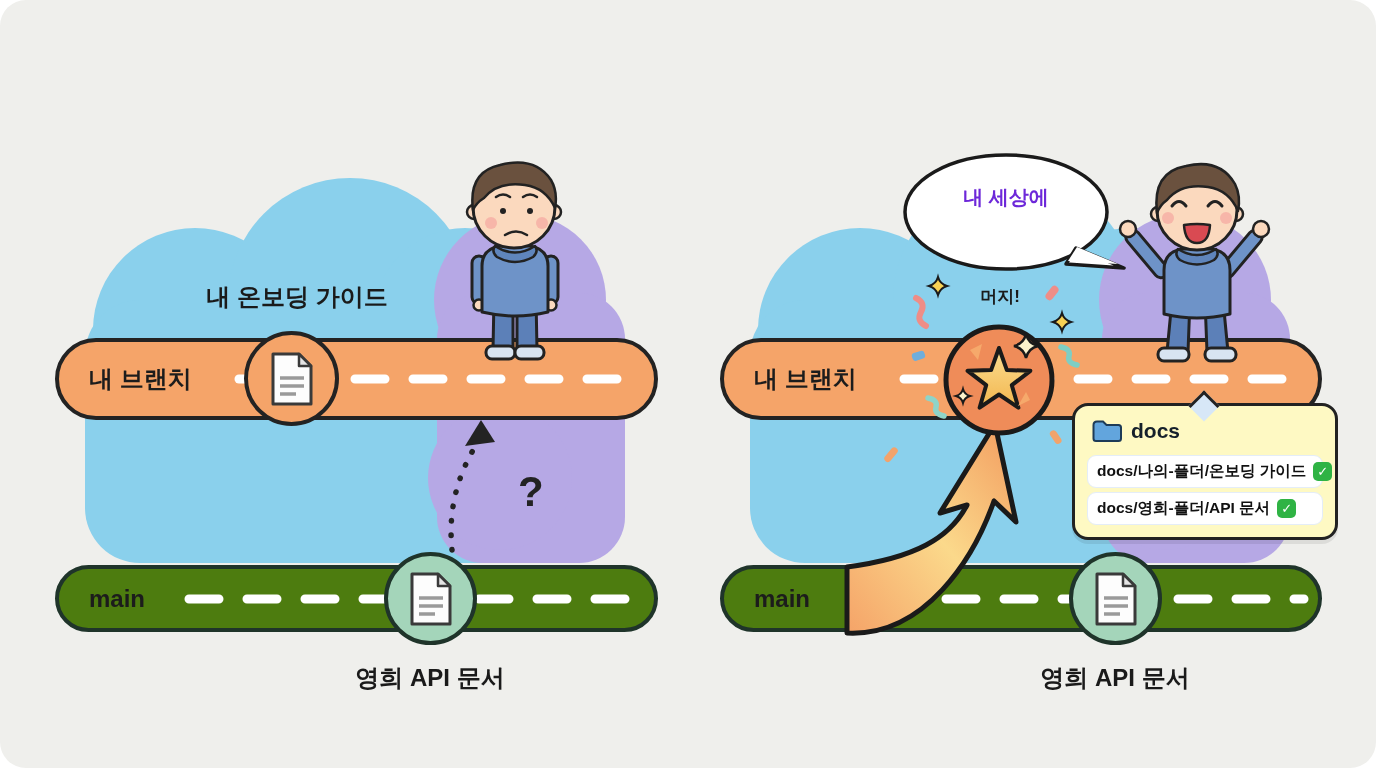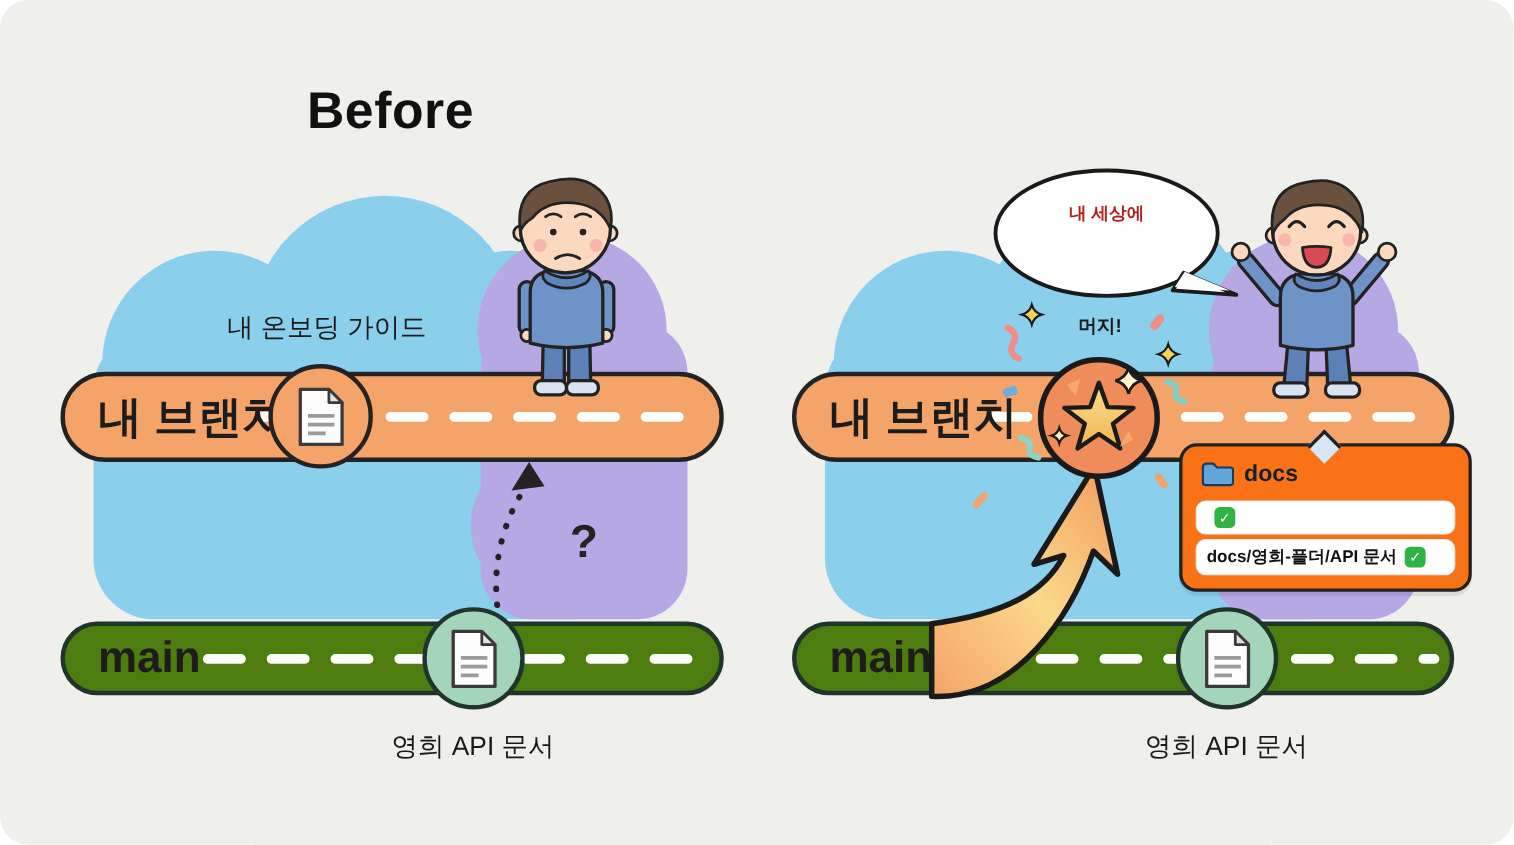--- a/index.html
+++ b/index.html
@@ -15,39 +15,39 @@
   .panel-title{
     z-index:2;width:400px;text-align:center;
     font-size:47px;font-weight:800;letter-spacing:0.5px;color:#111;
   }
   .bar{
     position:absolute;z-index:2;border:4px solid #232323;border-radius:46px;
     display:flex;align-items:center;box-sizing:border-box;
   }
   .bar.branch{background:#F5A469;}
   .bar.main{background:#4d7c0f;border-color:#1F342A;}
-  .bar-label{font-weight:800;font-size:40px;color:#1C1C1C;padding-left:30px;white-space:nowrap;z-index:2;}
+  .bar-label{font-weight:800;font-size:24px;color:#1C1C1C;padding-left:30px;white-space:nowrap;z-index:2;}
   .bar svg.dashes{position:absolute;left:0;top:0;}
   .commit-circle{
     position:absolute;z-index:2;border-radius:50%;box-sizing:border-box;
     display:flex;align-items:center;justify-content:center;
   }
   .commit-circle.orange{background:#F5A469;border:4px solid #232323;}
   .commit-circle.green{background:#A4D5BA;border:4px solid #1F342A;}
   .caption{
-    z-index:2;text-align:center;font-weight:400;font-size:24px;color:#1A1A1A;white-space:nowrap;
+    z-index:2;text-align:center;font-weight:700;font-size:24px;color:#1A1A1A;white-space:nowrap;
   }
   .question{z-index:3;font-size:42px;font-weight:800;color:#232323;}
   .merge-label{z-index:3;width:140px;text-align:center;font-size:17px;font-weight:800;color:#1A1A1A;}
   .bubble-text{
-    z-index:4;width:210px;text-align:center;font-weight:800;font-size:16px;line-height:1.45;color:#b91c1c;
+    z-index:4;width:210px;text-align:center;font-weight:800;font-size:20px;line-height:1.45;color:#6d28d9;
   }
   .docs-card{
     position:absolute;z-index:4;left:1072px;top:403px;width:266px;box-sizing:border-box;
-    background:#f97316;border:3px solid #222;border-radius:16px;padding:10px 12px 12px 12px;
+    background:#fef9c3;border:3px solid #222;border-radius:16px;padding:10px 12px 12px 12px;
     box-shadow:0 4px 0 rgba(0,0,0,0.08);
   }
   .card-tail{
     position:absolute;left:118px;top:-11px;width:19px;height:19px;background:#D7E7F7;
     border-left:3px solid #222;border-top:3px solid #222;transform:rotate(45deg);
   }
   .card-header{display:flex;align-items:center;gap:9px;padding:2px 2px 8px 4px;}
   .card-folder-name{font-weight:800;font-size:21px;color:#15202B;}
   .file-row{
     display:flex;align-items:center;background:#ffffff;border:1px solid #E4EDF8;border-radius:9px;
@@ -85,21 +85,20 @@
       <rect x="750" y="300" width="490" height="263" rx="55" fill="#8AD0EC"></rect>
     </g>
 
     <g>
       <circle cx="1185" cy="300" r="86" fill="#B6A8E5"></circle>
       <rect x="1102" y="293" width="188" height="270" rx="46" fill="#B6A8E5"></rect>
       <circle cx="1165" cy="478" r="72" fill="#B6A8E5"></circle>
     </g>
   </svg>
 
-  <div class="abs panel-title" style="left:155px;top:72px;">Before</div>
 
   <div class="bar branch" style="left:55px;top:338px;width:603px;height:82px;">
     <span class="bar-label">내 브랜치</span>
     <svg class="dashes" width="595" height="74">
       <line x1="180" y1="37" x2="580" y2="37" stroke="#FFFFFF" stroke-width="9" stroke-linecap="round" stroke-dasharray="30 28"></line>
     </svg>
   </div>
 
   <div class="commit-circle orange" style="left:244px;top:331px;width:95px;height:95px;">
     <svg width="46" height="58" viewBox="0 0 46 58">
@@ -259,20 +258,21 @@
 
   <div class="docs-card">
     <div class="card-tail"></div>
     <div class="card-header">
       <svg width="31" height="25" viewBox="0 0 31 25">
         <path d="M2.5 7 Q2.5 3.5 6 3.5 L12 3.5 L15.5 7 L27.5 7 Q30 7 30 9.5 L30 20.5 Q30 23 27.5 23 L5 23 Q2.5 23 2.5 20.5 Z" fill="#62A5DD" stroke="#1D3B57" stroke-width="2"></path>
       </svg>
       <span class="card-folder-name">docs</span>
     </div>
     <div class="file-row">
+      <span>docs/나의-플더/온보딩 가이드</span>
       <span class="check-badge">✓</span>
     </div>
     <div class="file-row">
       <span>docs/영희-플더/API 문서</span>
       <span class="check-badge">✓</span>
     </div>
   </div>
 
 </div>
 

